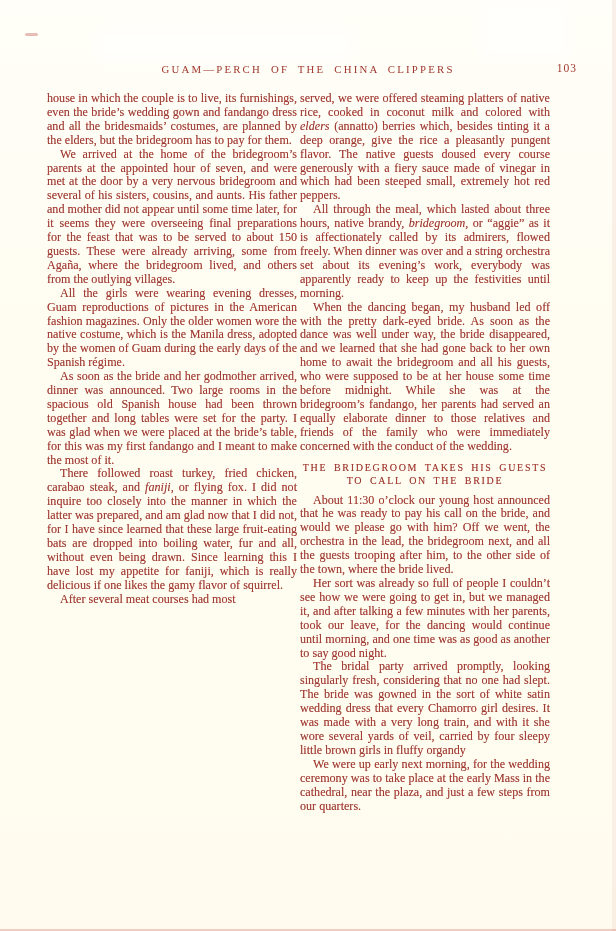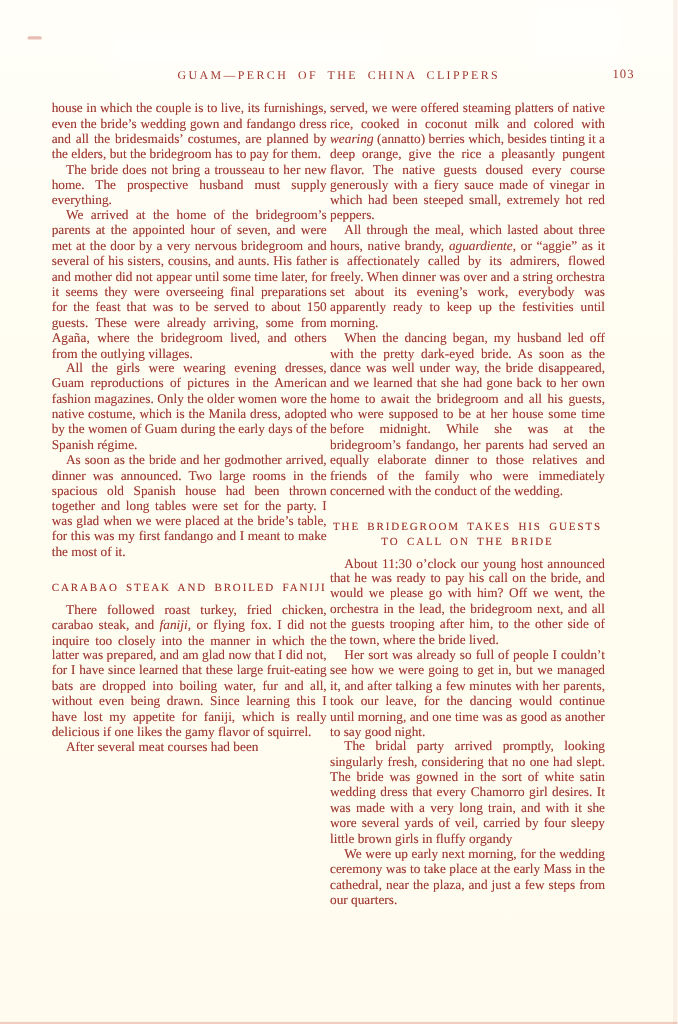--- a/index.html
+++ b/index.html
@@ -82,21 +82,21 @@
     color: #a03a33;
     text-shadow: 0 0 0.4px rgba(160,59,51,0.45);
   }
   .para.indent { text-indent: 13px; }
   .sec-heading {
     text-align: center;
     font-size: 10px;
     letter-spacing: 1.7px;
     word-spacing: 2.5px;
     line-height: 13.5px;
-    margin: 19px 0 6px 0;
+    margin: 7px 0 6px 0;
     color: #a0372f;
     text-shadow: 0 0 0.4px rgba(160,55,47,0.45);
   }
 </style>
 </head>
 <body>
 
 <div class="sheet">
 
   <div class="patch p1"></div>
@@ -104,31 +104,29 @@
   <div class="smudge-top-left"></div>
   <div class="edge-tint-right"></div>
   <div class="edge-line-bottom"></div>
 
   <div class="running-head-title">GUAM—PERCH OF THE CHINA CLIPPERS</div>
   <div class="running-head-folio">103</div>
 
   <div class="columns">
     <div class="col">
         <p class="para">house in which the couple is to live, its furnishings, even the bride’s wedding gown and fandango dress and all the bridesmaids’ costumes, are planned by the elders, but the bridegroom has to pay for them.</p>
-        <p class="para indent">The bride does not bring a trousseau to her new home.  The prospective husband must supply everything.</p>
         <p class="para indent">We arrived at the home of the bridegroom’s parents at the appointed hour of seven, and were met at the door by a very nervous bridegroom and several of his sisters, cousins, and aunts.  His father and mother did not appear until some time later, for it seems they were overseeing final preparations for the feast that was to be served to about 150 guests.  These were already arriving, some from Agaña, where the bridegroom lived, and others from the outlying villages.</p>
         <p class="para indent">All the girls were wearing evening dresses, Guam reproductions of pictures in the American fashion magazines.  Only the older women wore the native costume, which is the Manila dress, adopted by the women of Guam during the early days of the Spanish régime.</p>
         <p class="para indent">As soon as the bride and her godmother arrived, dinner was announced.  Two large rooms in the spacious old Spanish house had been thrown together and long tables were set for the party.  I was glad when we were placed at the bride’s table, for this was my first fandango and I meant to make the most of it.</p>
-        <div class="sec-heading">CARABAO STEAK AND BROILED FANIJI</div>
         <p class="para indent">There followed roast turkey, fried chicken, carabao steak, and <i>faniji</i>, or flying fox.  I did not inquire too closely into the manner in which the latter was prepared, and am glad now that I did not, for I have since learned that these large fruit-eating bats are dropped into boiling water, fur and all, without even being drawn.  Since learning this I have lost my appetite for faniji, which is really delicious if one likes the gamy flavor of squirrel.</p>
-        <p class="para indent">After several meat courses had been</p>
+        <p class="para indent">After several meat courses had most</p>
       </div>
     <div class="col">
-        <p class="para">served, we were offered steaming platters of native rice, cooked in coconut milk and colored with <i>wearing</i> (annatto) berries which, besides tinting it a deep orange, give the rice a pleasantly pungent flavor.  The native guests doused every course generously with a fiery sauce made of vinegar in which had been steeped small, extremely hot red peppers.</p>
-        <p class="para indent">All through the meal, which lasted about three hours, native brandy, <i>aguardiente</i>, or “aggie” as it is affectionately called by its admirers, flowed freely.  When dinner was over and a string orchestra set about its evening’s work, everybody was apparently ready to keep up the festivities until morning.</p>
+        <p class="para">served, we were offered steaming platters of native rice, cooked in coconut milk and colored with <i>elders</i> (annatto) berries which, besides tinting it a deep orange, give the rice a pleasantly pungent flavor.  The native guests doused every course generously with a fiery sauce made of vinegar in which had been steeped small, extremely hot red peppers.</p>
+        <p class="para indent">All through the meal, which lasted about three hours, native brandy, <i>bridegroom</i>, or “aggie” as it is affectionately called by its admirers, flowed freely.  When dinner was over and a string orchestra set about its evening’s work, everybody was apparently ready to keep up the festivities until morning.</p>
         <p class="para indent">When the dancing began, my husband led off with the pretty dark-eyed bride.  As soon as the dance was well under way, the bride disappeared, and we learned that she had gone back to her own home to await the bridegroom and all his guests, who were supposed to be at her house some time before midnight.  While she was at the bridegroom’s fandango, her parents had served an equally elaborate dinner to those relatives and friends of the family who were immediately concerned with the conduct of the wedding.</p>
         <div class="sec-heading">THE BRIDEGROOM TAKES HIS GUESTS<br>TO CALL ON THE BRIDE</div>
         <p class="para indent">About 11:30 o’clock our young host announced that he was ready to pay his call on the bride, and would we please go with him?  Off we went, the orchestra in the lead, the bridegroom next, and all the guests trooping after him, to the other side of the town, where the bride lived.</p>
         <p class="para indent">Her sort was already so full of people I couldn’t see how we were going to get in, but we managed it, and after talking a few minutes with her parents, took our leave, for the dancing would continue until morning, and one time was as good as another to say good night.</p>
         <p class="para indent">The bridal party arrived promptly, looking singularly fresh, considering that no one had slept.  The bride was gowned in the sort of white satin wedding dress that every Chamorro girl desires.  It was made with a very long train, and with it she wore several yards of veil, carried by four sleepy little brown girls in fluffy organdy</p>
         <p class="para indent">We were up early next morning, for the wedding ceremony was to take place at the early Mass in the cathedral, near the plaza, and just a few steps from our quarters.</p>
       </div>
   </div>
 
 </div>

